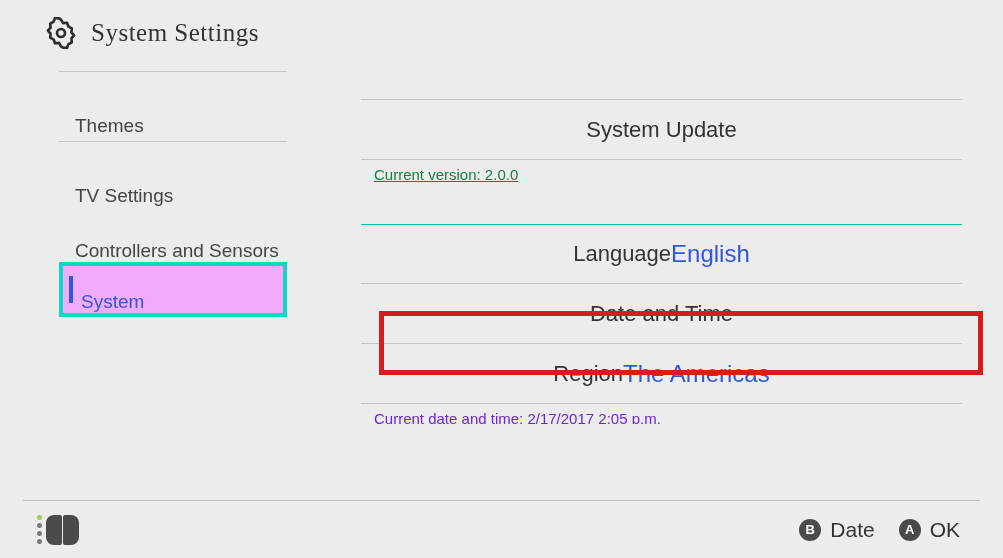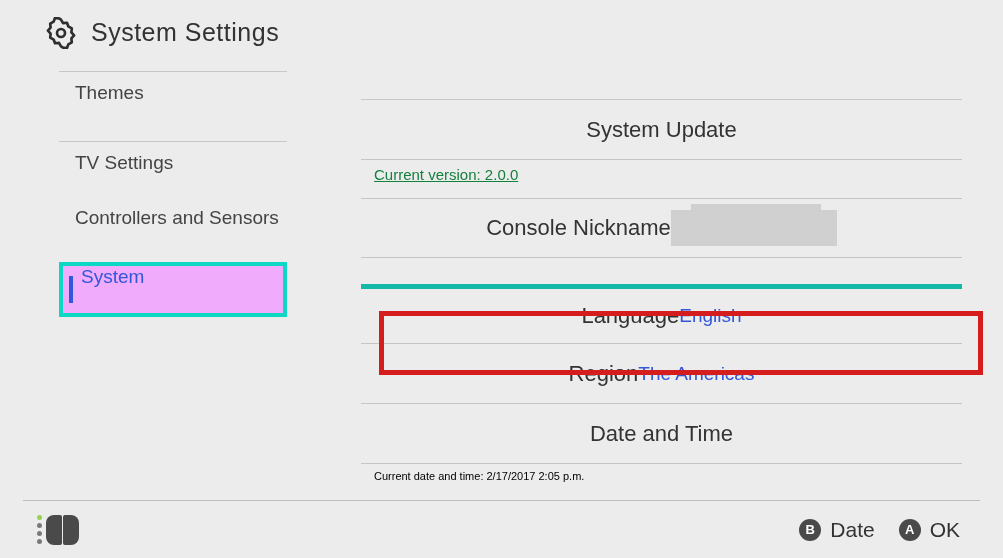--- a/index.html
+++ b/index.html
@@ -1,39 +1,39 @@
 <!DOCTYPE html>
 <html><head>
   <meta charset="utf-8">
   <style>
     * { margin: 0; padding: 0; box-sizing: border-box; font-family: -apple-system, BlinkMacSystemFont, "Segoe UI", Arial, sans-serif; }
     body { width: 1003px; height: 558px; background: #ececec; overflow: hidden; position: relative; }
     .main-window { position: absolute; left: 23px; top: 0; width: 957px; height: 502px; background: #ececec; }
     .header { display: flex; align-items: center; padding: 14px 18px 14px 22px; height: 65px; }
     .header-gear { width: 32px; height: 32px; margin-right: 14px; }
-    .header-title { font-size: 25px; color: #333; font-weight: 400; letter-spacing: 0.5px; }
+    .header-title { font-size: 25px; color: #333; font-weight: 400; letter-spacing: 0.5px; font-family: Liberation Serif, serif; }
     .body-area { display: flex; height: 437px; }
     .sidebar { width: 300px; padding-top: 0; overflow: hidden; position: relative; }
     .sidebar-inner { position: absolute; top: -20px; left: 0; width: 100%; }
-    .sidebar-item { height: 55px; display: flex; align-items: flex-start; padding-left: 16px; font-size: 19px; color: #444; cursor: pointer; margin: 0 36px; font-weight: 400; }
+    .sidebar-item { height: 55px; display: flex; align-items: flex-end; padding-left: 16px; font-size: 19px; color: #444; cursor: pointer; margin: 0 36px; font-weight: 400; }
     .sidebar-item.cut { height: 22px; align-items: flex-start; padding-top: 0; overflow: hidden; }
     .sidebar-item.selected { border: 4px solid #0cd8c3; background: #f0abfc; color: #3257d8; position: relative; padding-left: 18px; }
     .sidebar-item.selected::before { content: ""; position: absolute; left: 6px; top: 10px; bottom: 10px; width: 4px; background: #3257d8; }
     .sidebar-divider { height: 1px; background: #c7c7c7; margin: 4px 36px 10px 36px; }
     .content { flex: 1; padding: 0 18px 0 38px; overflow: hidden; }
     .content-inner { padding-top: 34px; }
     .content-row { height: 60px; border-bottom: 1px solid #c5c5c5; display: flex; align-items: center; justify-content: center; padding: 0 12px; font-size: 22px; color: #333; cursor: pointer; }
     .content-row.first-divider { height: 1px; border-bottom: none; border-top: 1px solid #c7c7c7; margin-bottom: 0; }
     .content-sub { padding: 6px 13px 15px 13px; font-size: 15px; color: #15803d; text-decoration: underline; }
     .content-gap { height: 26px; }
-    .right-value { color: #3257d8; font-size: 19px; }
+    .right-value { color: #3257d8; font-size: 24px; }
     .redacted { width: 166px; height: 36px; background: #d0d0d0; position: relative; }
     .redacted::before { content: ""; position: absolute; top: -6px; left: 20px; width: 130px; height: 8px; background: #d0d0d0; }
     .highlight-red { position: absolute; border: 5px solid #d51d1d; left: 356px; top: 311px; width: 604px; height: 64px; pointer-events: none; }
-    .cutoff-text { padding: 6px 13px 0 13px; font-size: 11px; color: #000000; height: 20px; overflow: hidden; }
+    .cutoff-text { padding: 6px 13px 0 13px; font-size: 15px; color: #6d28d9; height: 20px; overflow: hidden; }
     .footer { position: absolute; left: 23px; top: 500px; width: 957px; height: 58px; border-top: 1px solid #bcbcbc; display: flex; align-items: center; justify-content: space-between; padding: 0 20px 0 14px; }
     .footer-left { display: flex; align-items: center; gap: 0; }
     .dots-col { display: flex; flex-direction: column; gap: 3px; margin-right: 4px; }
     .dot { width: 5px; height: 5px; border-radius: 50%; }
     .dot.g { background: #98d24f; }
     .dot.gr { background: #7a7a7a; }
     .joycon-pair { display: flex; gap: 1px; }
     .joycon { width: 16px; height: 30px; background: #4a4a4a; position: relative; }
     .joycon.left { border-radius: 8px 2px 2px 8px; }
     .joycon.right { border-radius: 2px 8px 8px 2px; }
@@ -78,35 +78,31 @@
       </div>
     </div>
 
     <div class="content">
       <div class="content-inner">
         <div class="content-row first-divider"></div>
         <div class="content-row">
           <span>System Update</span>
         </div>
         <div class="content-sub">Current version: 2.0.0</div>
-        <div class="content-row" style="border-top:1px solid #c5c5c5;">
-          <span>Console Nickname</span>
-          <span class="redacted"></span>
-        </div>
         <div class="content-gap"></div>
-        <div class="content-row" style="border-top:5px solid #14b8a6;">
+        <div class="content-row" style="border-top:1px solid #14b8a6;">
           <span>Language</span>
           <span class="right-value">English</span>
         </div>
         <div class="content-row">
+          <span>Date and Time</span>
+        </div>
+        <div class="content-row">
           <span>Region</span>
           <span class="right-value">The Americas</span>
-        </div>
-        <div class="content-row">
-          <span>Date and Time</span>
         </div>
         <div class="cutoff-text">Current date and time: 2/17/2017 2:05 p.m.</div>
       </div>
     </div>
   </div>
 
   <div class="highlight-red"></div>
 </div>
 
 <div class="footer">

